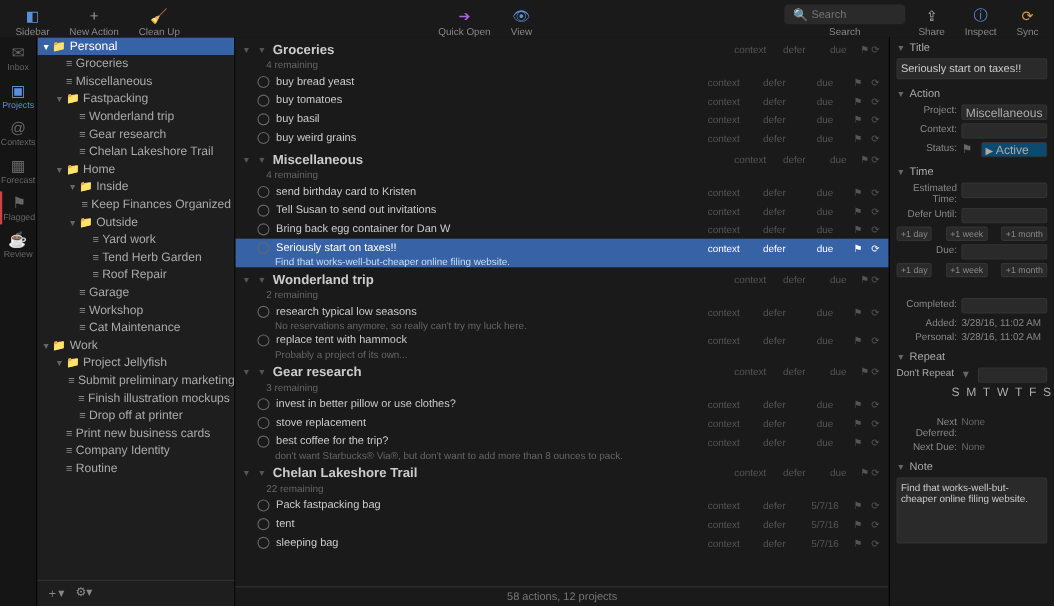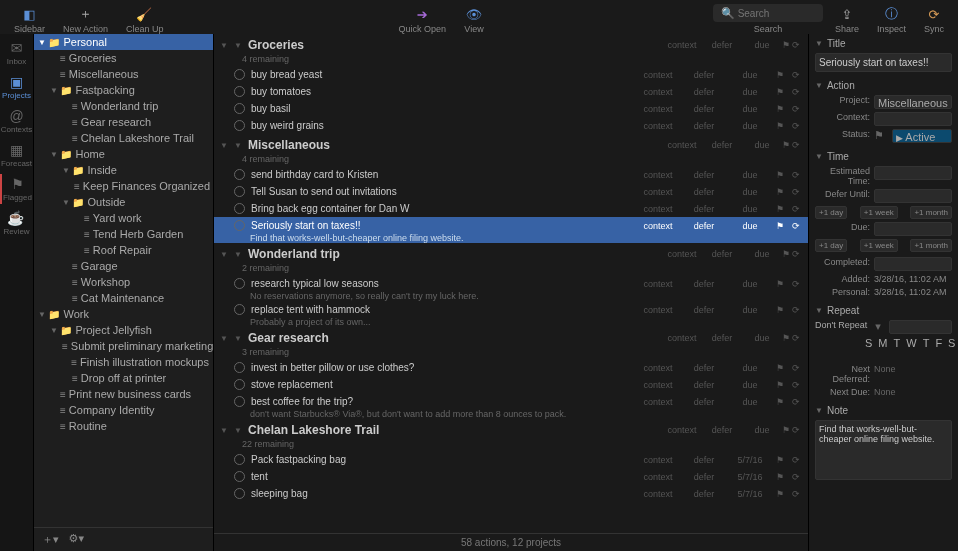--- a/index.html
+++ b/index.html
@@ -544,21 +544,21 @@
         </div>
       <div class="insp-field" style="margin-top:3px">
           <span class="fl">Due:</span>
           <span class="fv"></span>
         </div>
       <div class="quick-btns">
           <span class="qbtn">+1 day</span>
           <span class="qbtn">+1 week</span>
           <span class="qbtn">+1 month</span>
         </div>
-      <div class="insp-field" style="margin-top:5px">
+      <div class="insp-field" style="margin-top:19px">
           <span class="fl">Completed:</span>
           <span class="fv"></span>
         </div>
       <div class="insp-field">
           <span class="fl">Added:</span>
           <span style="font-size:9px;color:#888">3/28/16, 11:02 AM</span>
         </div>
       <div class="insp-field">
           <span class="fl">Personal:</span>
           <span style="font-size:9px;color:#888">3/28/16, 11:02 AM</span>

